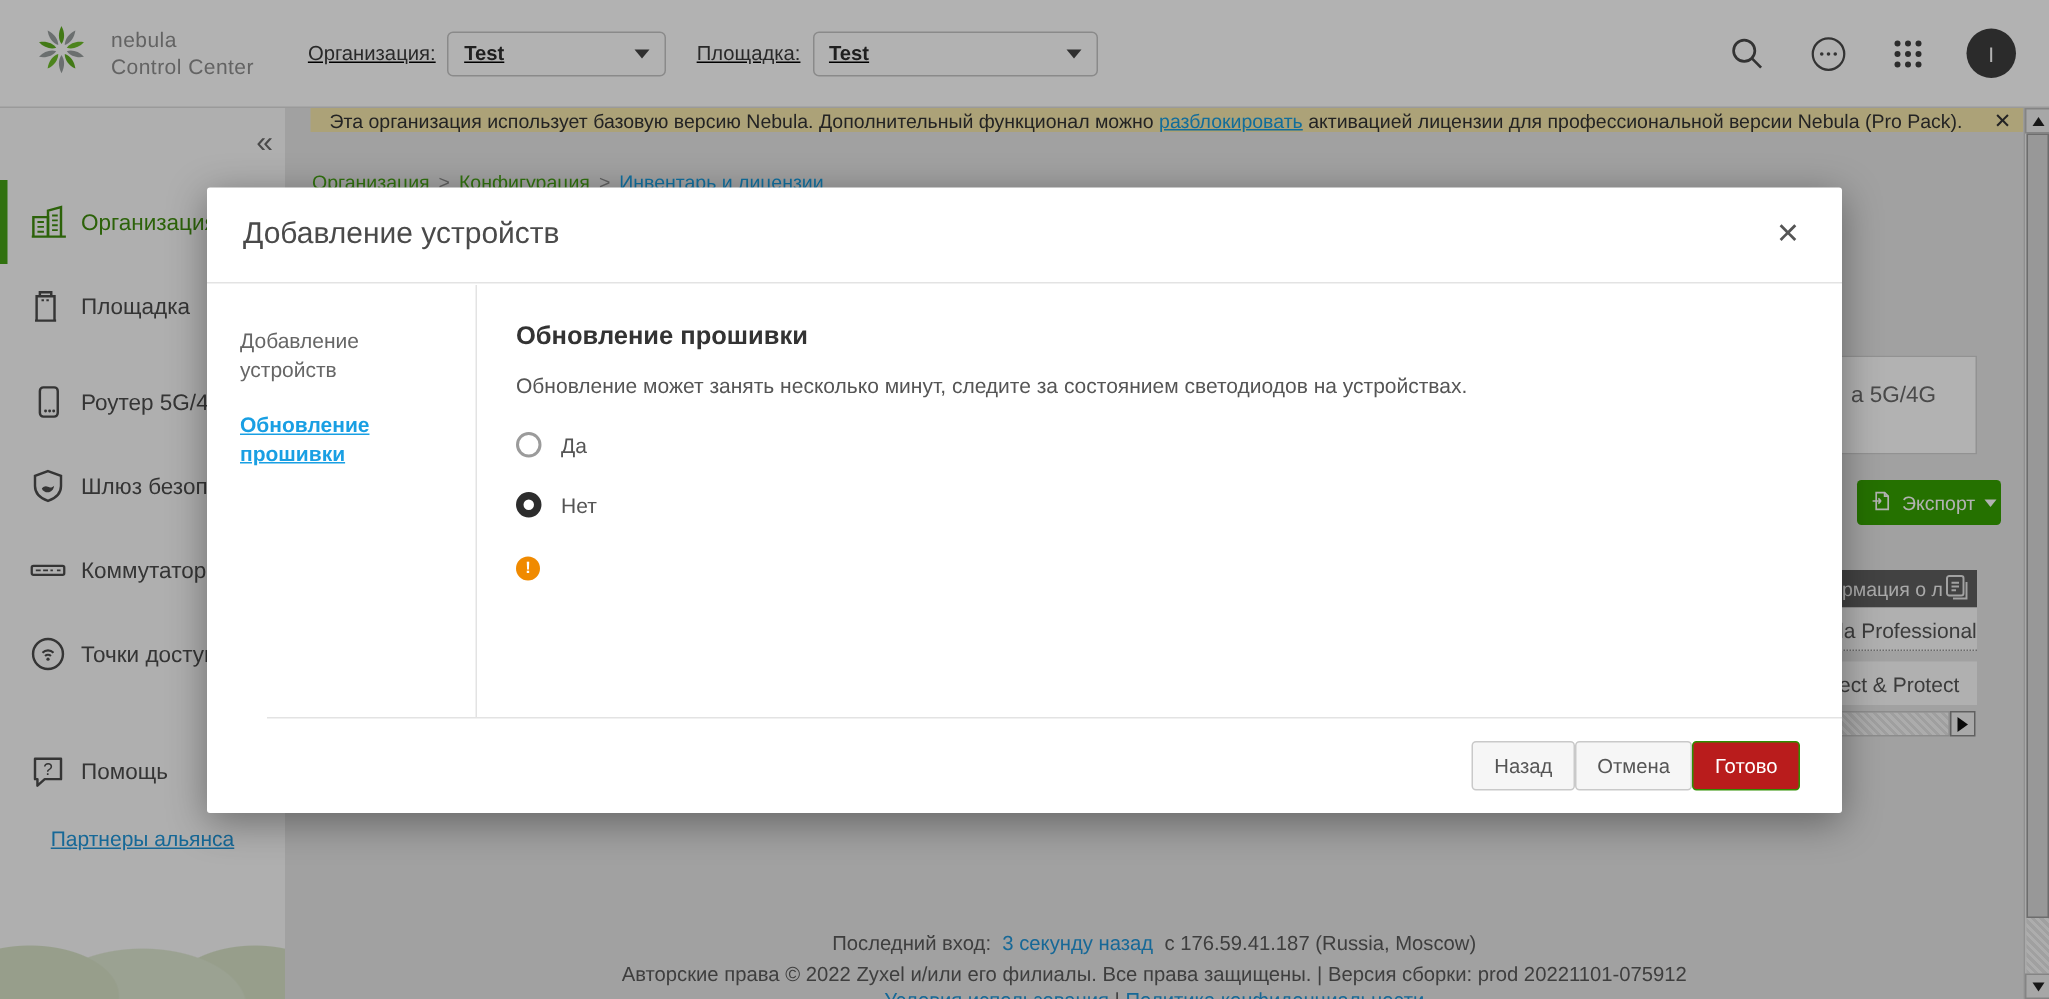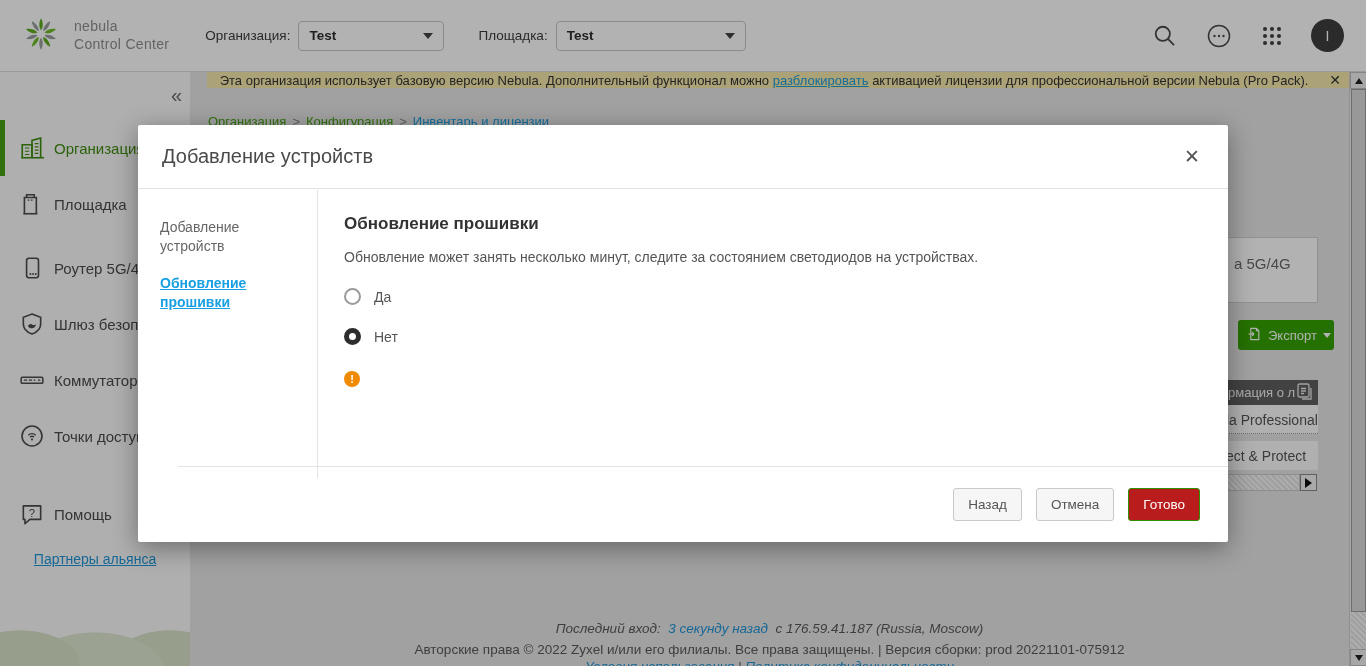--- a/index.html
+++ b/index.html
@@ -4,21 +4,21 @@
 <style>
   * { box-sizing: border-box; margin: 0; padding: 0; }
   html,body { width:1366px; height:666px; overflow:hidden; }
   body { font-family:"Liberation Sans", sans-serif; background:#e7e7e7; position:relative; }
 
   
   .topbar { position:absolute; left:0; top:0; width:1366px; height:72px; background:#fff;
             border-bottom:1px solid #ddd; display:flex; align-items:center; padding:0 22px 0 20px; z-index:1; }
   .logo-wrap { display:flex; align-items:center; gap:12px; margin-right:36px; }
   .logo-text { font-size:14px; line-height:1.25; color:#8f8f8f; letter-spacing:.3px; }
-  .sel-group { display:flex; align-items:center; margin-right:34px; }
+  .sel-group { display:flex; align-items:center; margin-right:20px;text-decoration:underline; }
   .sel-label { font-size:13.5px; color:#3c3c3c; margin-right:8px; }
   .selectbox { height:30px; background:#fff; border:1px solid #c6c6c6; border-radius:4px;
                display:flex; align-items:center; justify-content:space-between; padding:0 10px; cursor:pointer; }
   .selectbox .val { font-size:13.5px; font-weight:700; color:#2e2e2e; }
   .caret { width:0; height:0; border-left:5px solid transparent; border-right:5px solid transparent; border-top:6px solid #444; }
   .sel-org .selectbox { width:146px; }
   .sel-site .selectbox { width:190px; }
   .top-icons { margin-left:auto; display:flex; align-items:center; gap:27px; }
   .ticon { cursor:pointer; display:flex; }
   .avatar { width:33px; height:33px; border-radius:50%; background:#3e3e3e; color:#fff; font-size:14px;
@@ -68,21 +68,21 @@
   .licrow2 { top:441px; }
   .licrow span { position:absolute; left:66px; top:7px; white-space:nowrap; }
   .hstrip { left:1160px; top:474px; width:140px; height:17px;
             background:repeating-linear-gradient(45deg,#e4e4e4 0 2px,#f7f7f7 2px 4px); border:1px solid #c9c9c9; }
   .hbtn { left:1300px; top:474px; width:17px; height:17px; background:#f3f3f3; border:1px solid #8a8a8a;
           display:flex; align-items:center; justify-content:center; cursor:pointer; }
   .tri-r { width:0; height:0; border-top:5px solid transparent; border-bottom:5px solid transparent; border-left:7px solid #111; }
 
   
   .pagefooter { position:absolute; left:190px; width:1159px; text-align:center; z-index:1; font-size:13.5px; color:#5a5a5a; }
-  .f1 { top:621px;font-style:italic; } .f2 { top:642px; }
+  .f1 { top:621px; } .f2 { top:642px; }
   .pagefooter .blue { color:#2196d8; cursor:pointer; }
 
   
   .scrollbar { position:absolute; right:0; top:72px; width:17px; height:594px; background:#f2f2f2;
                border-left:1px solid #cfcfcf; z-index:1; }
   .sb-btn { position:absolute; left:0; width:17px; height:17px; background:#f0f0f0; border:1px solid #bdbdbd;
             display:flex; align-items:center; justify-content:center; cursor:pointer; }
   .sb-up { top:0; } .sb-down { bottom:0; }
   .tri-u { width:0; height:0; border-left:4px solid transparent; border-right:4px solid transparent; border-bottom:6px solid #222; }
   .tri-d { width:0; height:0; border-left:4px solid transparent; border-right:4px solid transparent; border-top:6px solid #222; }
@@ -106,22 +106,22 @@
   .m-p { font-size:14px; color:#555; margin-bottom:15px; }
   .radio-row { display:flex; align-items:center; gap:13px; margin-top:23px; cursor:pointer; }
   .radio { width:17px; height:17px; border:2px solid #9b9b9b; border-radius:50%; background:#fff; flex:0 0 17px; }
   .radio.sel { border:5.5px solid #2d2d2d; }
   .radio-label { font-size:14px; color:#555; }
   .warn-row { display:flex; align-items:flex-start; gap:11px; margin-top:25px; }
   .warn-ic { width:16px; height:16px; border-radius:50%; background:#f08a00; color:#fff; flex:0 0 16px;
              font-size:11px; font-weight:700; display:flex; align-items:center; justify-content:center; margin-top:1px; }
   .warn-ic::before { content:"!"; }
   .warn-text { font-size:14px; color:#555; }
-  .m-footer { position:absolute; left:0; right:0; bottom:0; height:76px; border-top:1px solid #e3e3e3;
-              display:flex; align-items:center; justify-content:flex-end; gap:14px; padding-right:28px;margin-left:40px; }
+  .m-footer { position:absolute; left:0; right:0; bottom:0; height:64px; border-top:1px solid #e3e3e3;
+              display:flex; align-items:center; justify-content:flex-end; padding-right:28px;margin-left:40px; }
   .btn { font-family:inherit; font-size:13.5px; color:#555; background:#f6f6f6; border:1px solid #c9c9c9;
          border-radius:3px; padding:8px 14px; cursor:pointer; }
   .btn.primary { background:#b91c1c; border-color:#2f8f00; color:#fff; }
 </style>
 </head>
 <body>
 
 <div class="topbar">
   <div class="logo-wrap">
     <span>

